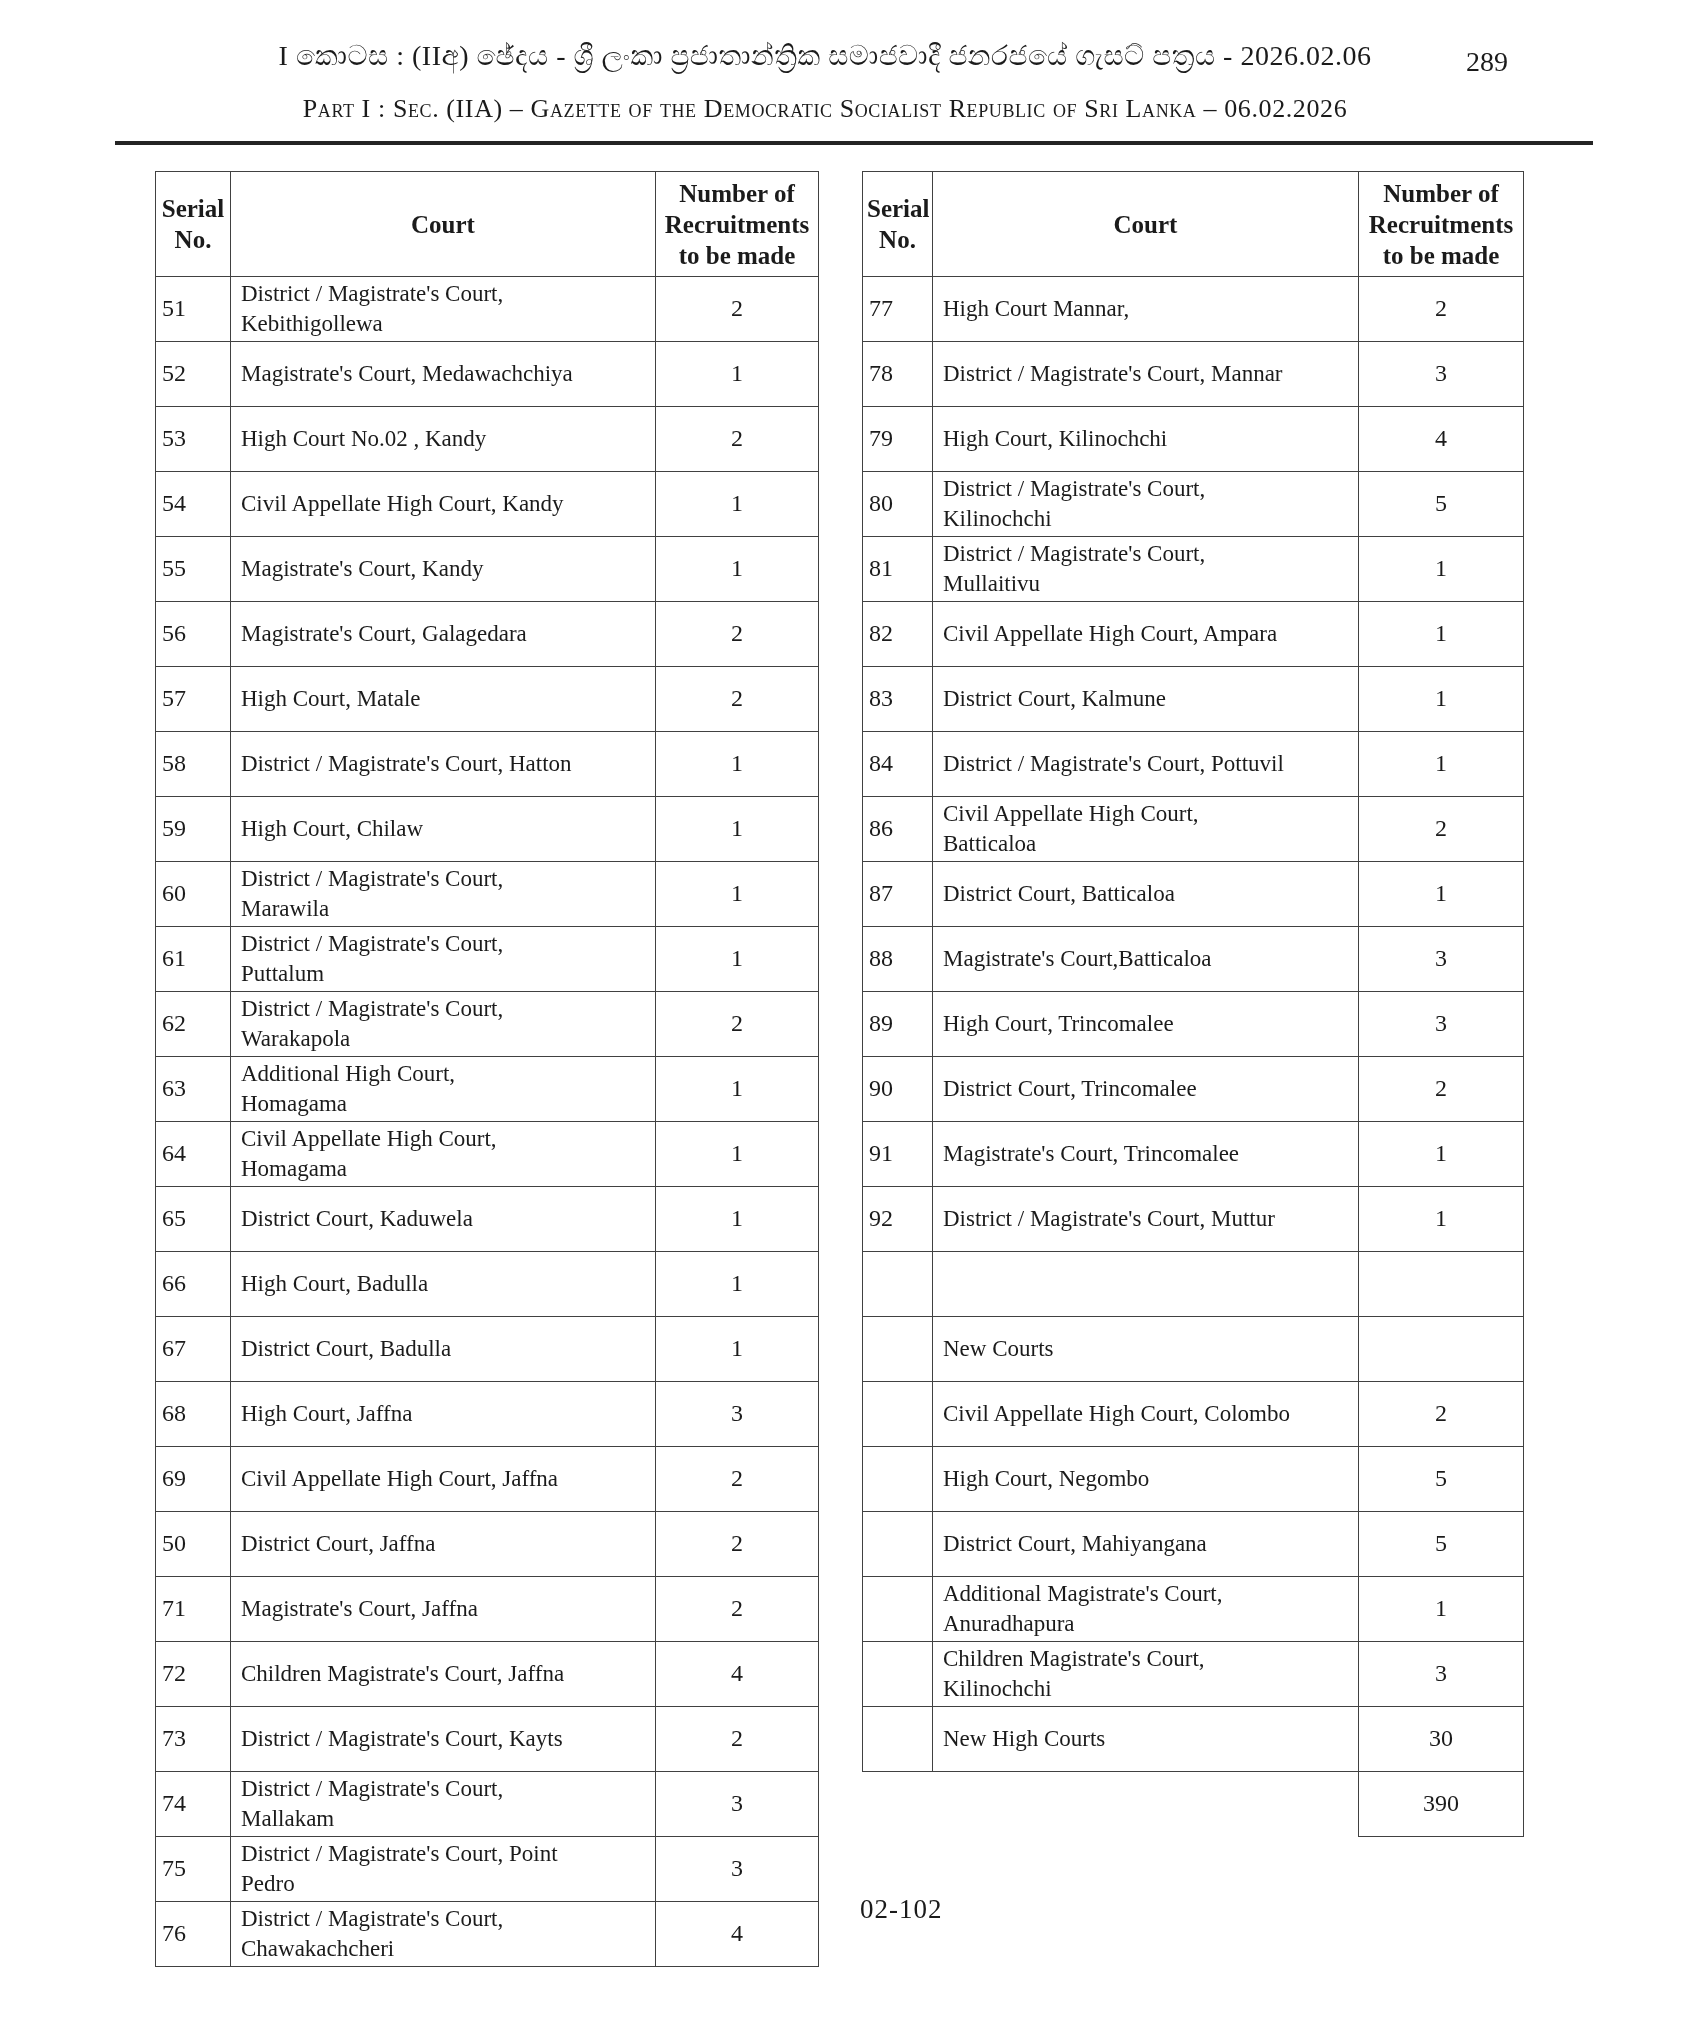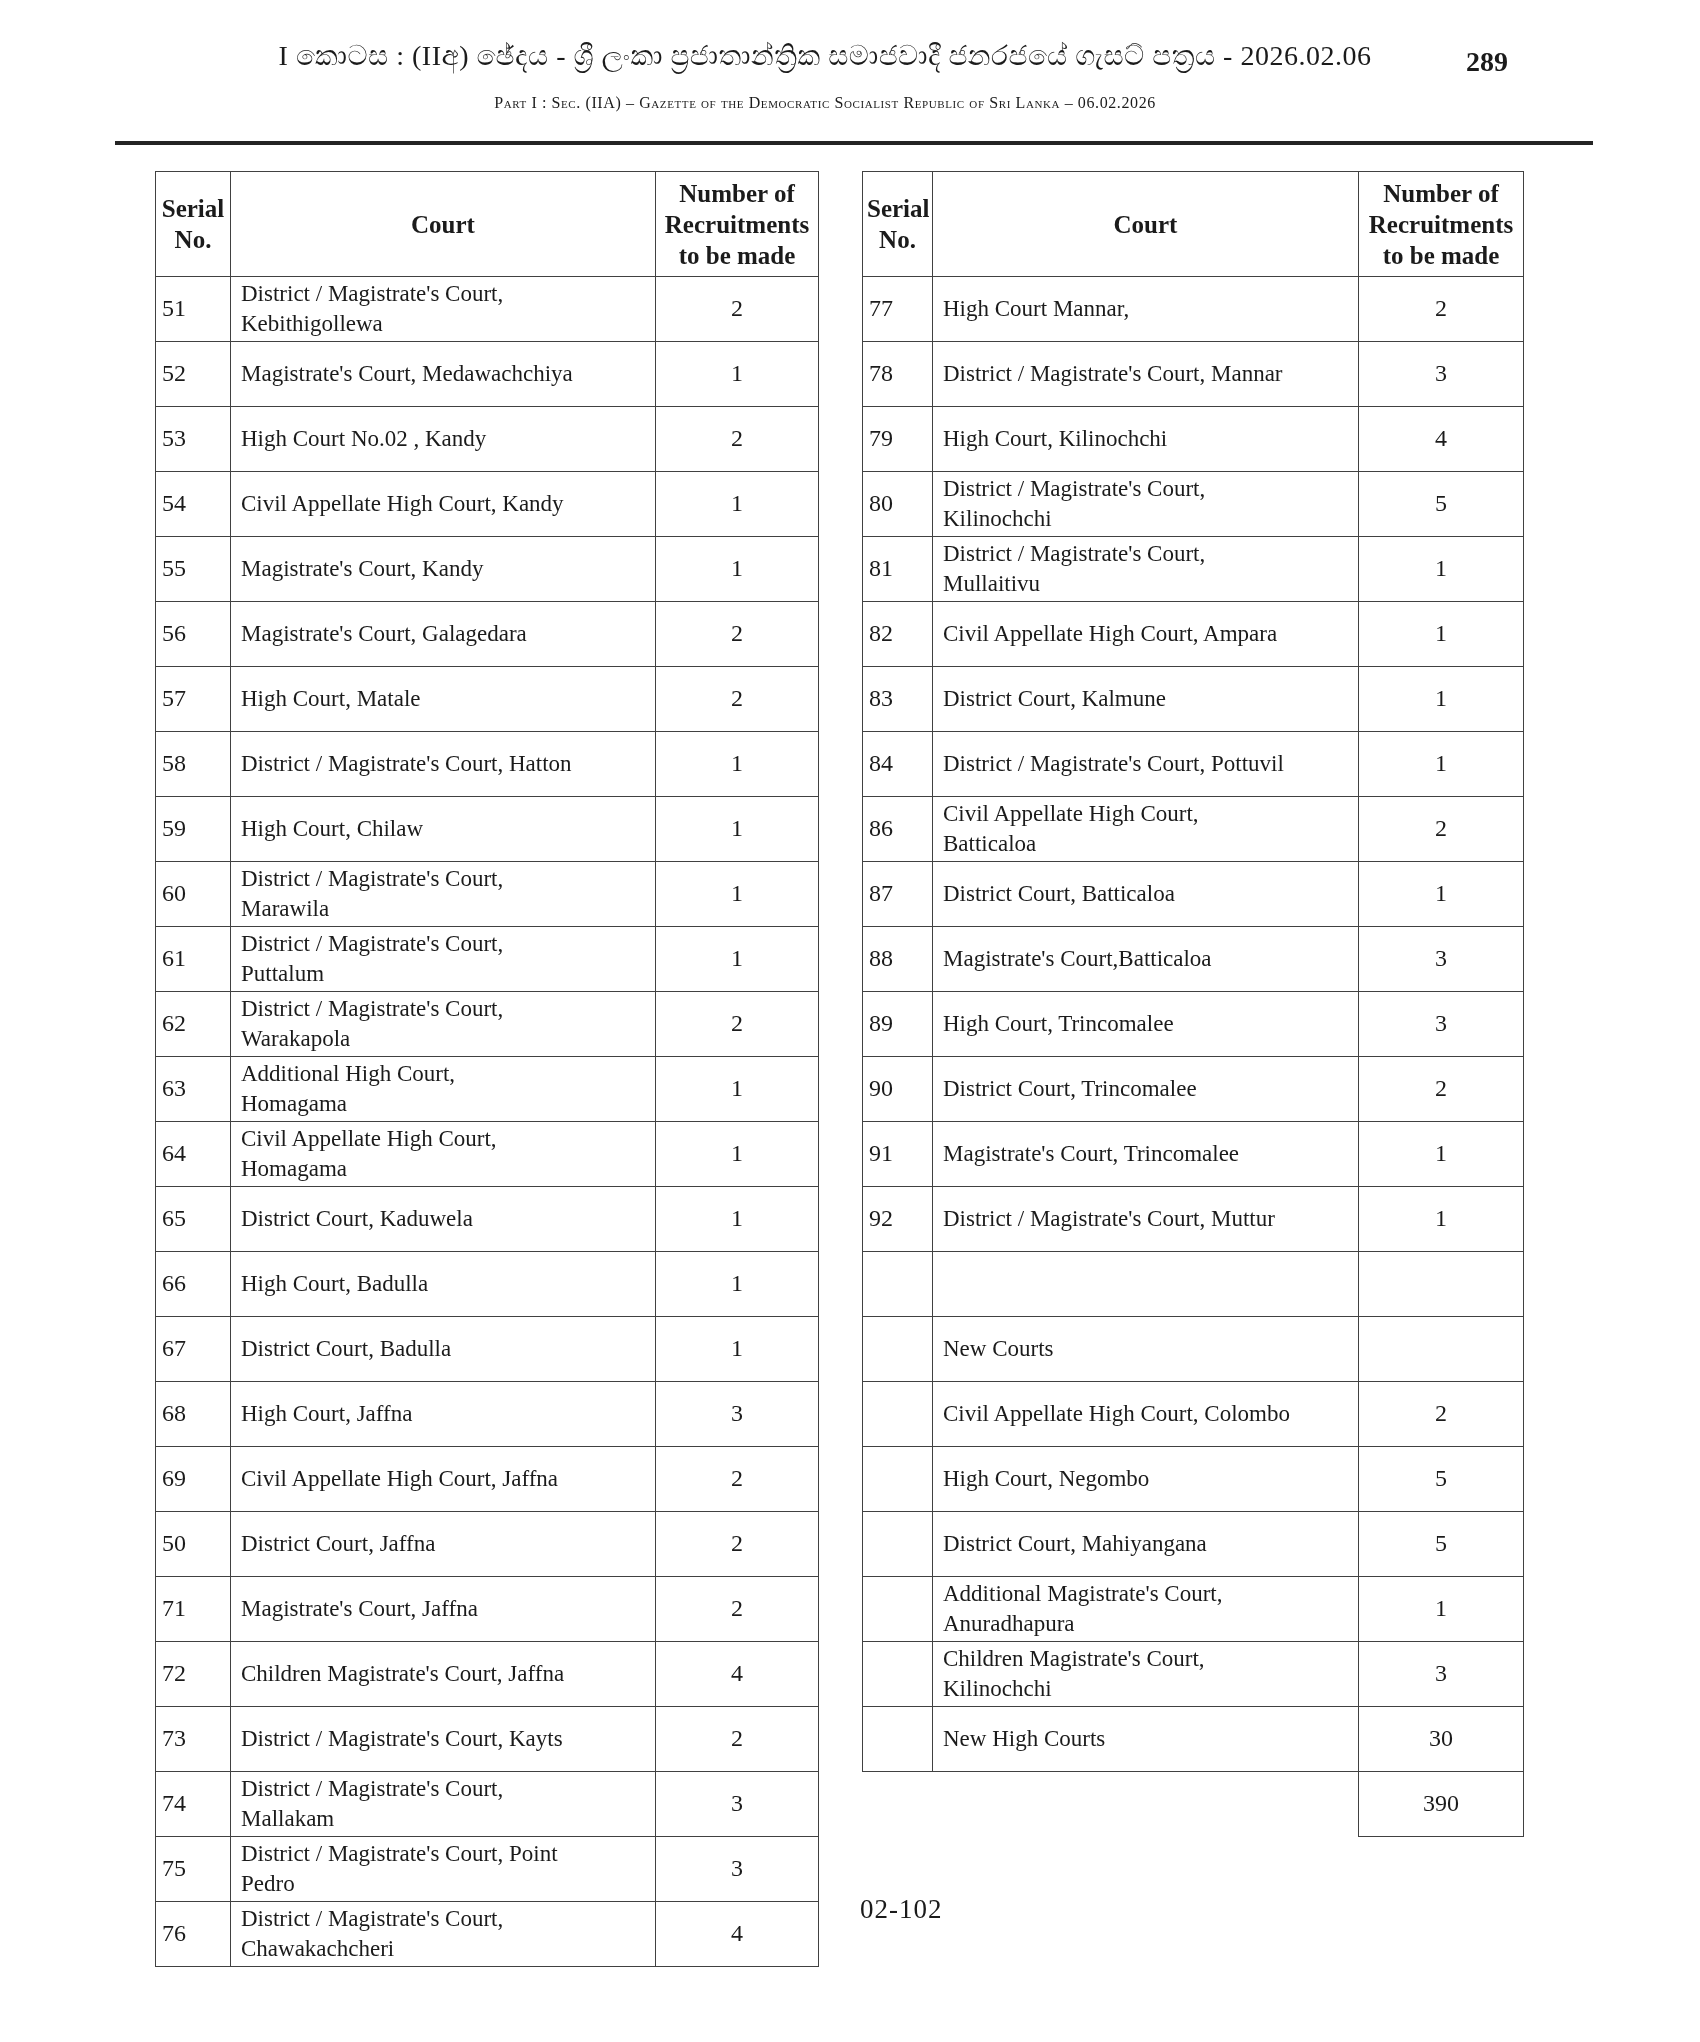--- a/index.html
+++ b/index.html
@@ -25,33 +25,32 @@
     font-size: 28px;
     letter-spacing: 0.5px;
     white-space: nowrap;
   }
   .masthead-line2 {
     position: absolute;
     left: 115px;
     top: 94px;
     width: 1420px;
     text-align: center;
-    font-size: 16px;
+    font-size: 26px;
     font-variant: small-caps;
     letter-spacing: 0.6px;
     white-space: nowrap;
   }
   .page-number {
     position: absolute;
     left: 1442px;
     top: 46px;
     width: 90px;
     text-align: center;
     font-size: 28px;
-    font-weight: bold;
   }
   .header-rule {
     position: absolute;
     left: 115px;
     top: 141px;
     width: 1478px;
     height: 4px;
     background: #242424;
   }
   table.court-table {

